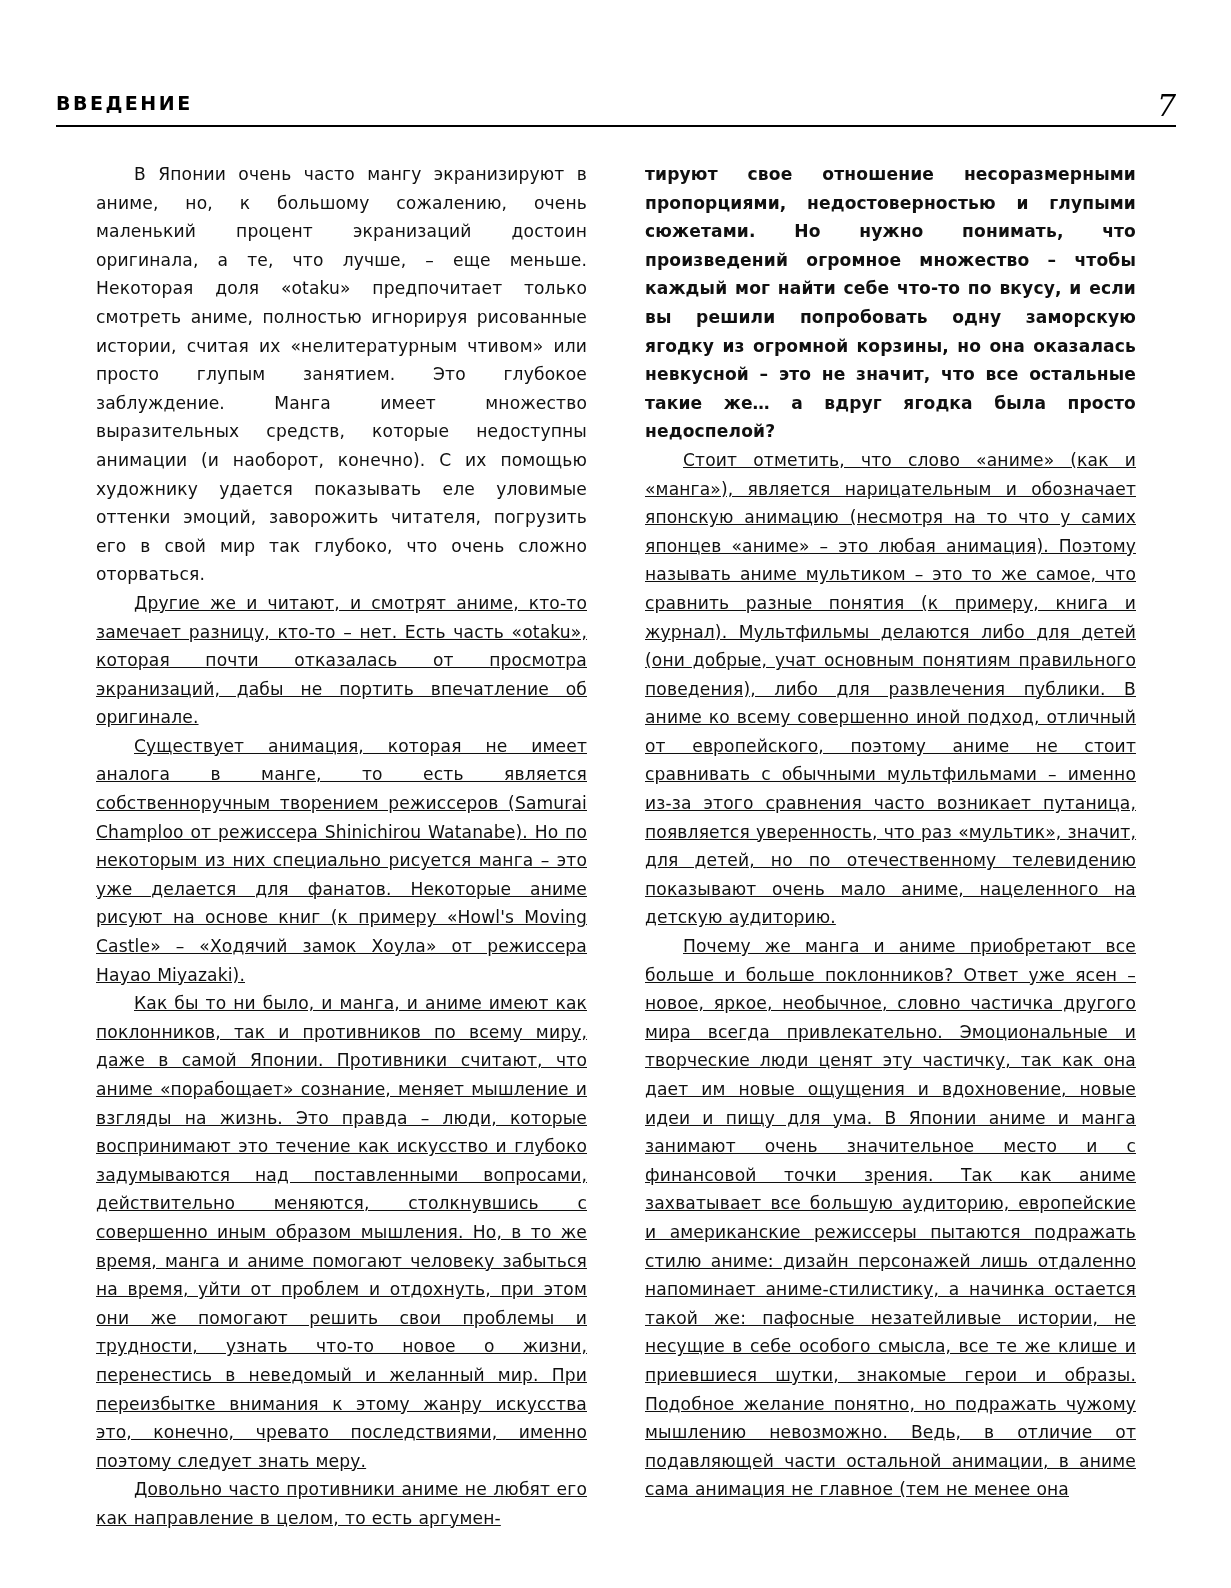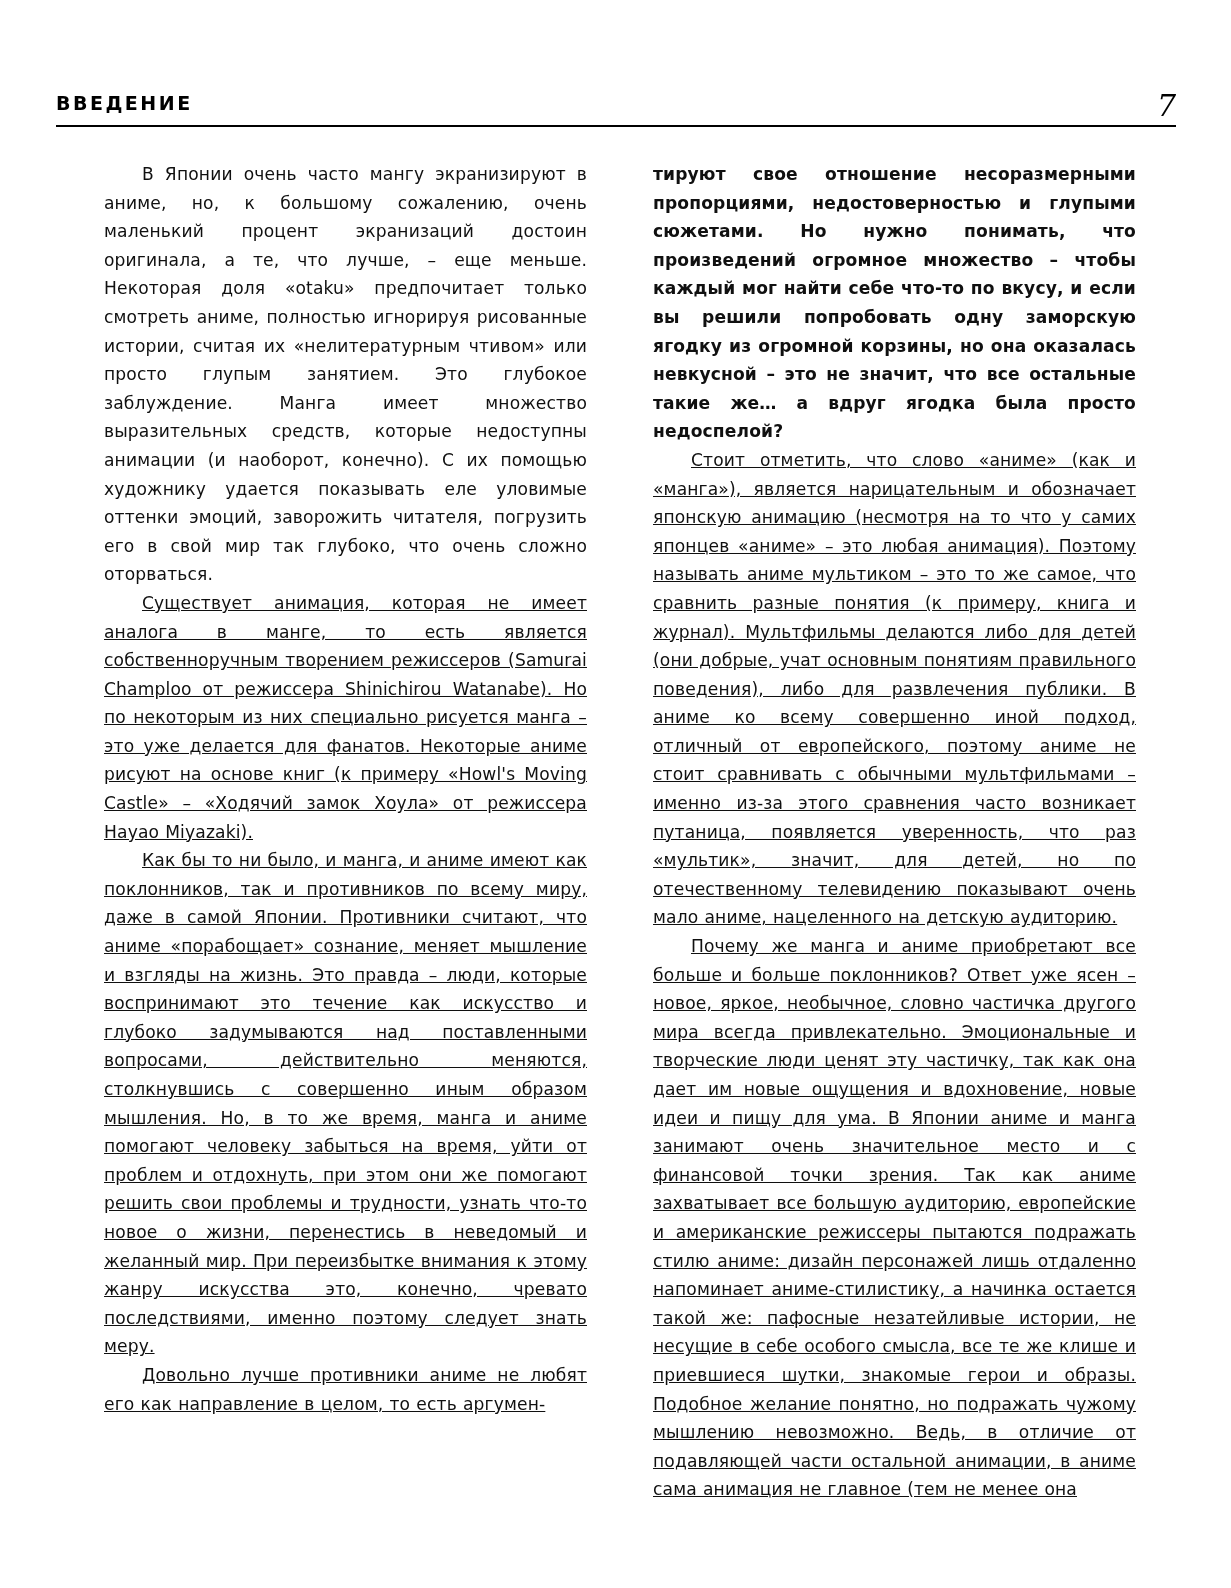--- a/index.html
+++ b/index.html
@@ -54,21 +54,20 @@
   .columns {
     position: absolute;
     left: 96px;
     top: 160px;
     width: 1040px;
     display: flex;
     gap: 58px;
   }
   .col {
     width: 491px;
-    margin-left: 8px;
   }
   .col p {
     margin: 0;
     font-family: "DejaVu Sans", sans-serif;
     font-size: 17.1px;
     line-height: 28.6px;
     color: #101010;
     text-align: justify;
     text-indent: 38px;
     letter-spacing: 0.15px;
@@ -93,23 +92,24 @@
   <div class="header">
     <div class="header-title">ВВЕДЕНИЕ</div>
     <div class="header-rule"></div>
     <div class="page-number">7</div>
   </div>
 
   <div class="columns">
 
     <div class="col">
       <p>В Японии очень часто мангу экранизируют в аниме, но, к большому сожалению, очень маленький процент экранизаций достоин оригинала, а те, что лучше, – еще меньше. Некоторая доля «otaku» предпочитает только смотреть аниме, полностью игнорируя рисованные истории, считая их «нелитературным чтивом» или просто глупым занятием. Это глубокое заблуждение. Манга имеет множество выразительных средств, которые недоступны анимации (и наоборот, конечно). С их помощью художнику удается показывать еле уловимые оттенки эмоций, заворожить читателя, погрузить его в свой мир так глубоко, что очень сложно оторваться.</p>
+      <p>Другие же и читают, и смотрят аниме, кто-то замечает разницу, кто-то – нет. Есть часть «otaku», которая почти отказалась от просмотра экранизаций, дабы не портить впечатление об оригинале.</p>
       <p>Существует анимация, которая не имеет аналога в манге, то есть является собственноручным творением режиссеров (Samurai Champloo от режиссера Shinichirou Watanabe). Но по некоторым из них специально рисуется манга – это уже делается для фанатов. Некоторые аниме рисуют на основе книг (к примеру «Howl's Moving Castle» – «Ходячий замок Хоула» от режиссера Hayao Miyazaki).</p>
       <p>Как бы то ни было, и манга, и аниме имеют как поклонников, так и противников по всему миру, даже в самой Японии. Противники считают, что аниме «порабощает» сознание, меняет мышление и взгляды на жизнь. Это правда – люди, которые воспринимают это течение как искусство и глубоко задумываются над поставленными вопросами, действительно меняются, столкнувшись с совершенно иным образом мышления. Но, в то же время, манга и аниме помогают человеку забыться на время, уйти от проблем и отдохнуть, при этом они же помогают решить свои проблемы и трудности, узнать что-то новое о жизни, перенестись в неведомый и желанный мир. При переизбытке внимания к этому жанру искусства это, конечно, чревато последствиями, именно поэтому следует знать меру.</p>
-      <p>Довольно лучше противники аниме не любят его как направление в целом, то есть аргумен-</p>
+      <p>Довольно часто противники аниме не любят его как направление в целом, то есть аргумен-</p>
     </div>
 
     <div class="col">
       <p class="cont">тируют свое отношение несоразмерными пропорциями, недостоверностью и глупыми сюжетами. Но нужно понимать, что произведений огромное множество – чтобы каждый мог найти себе что-то по вкусу, и если вы решили попробовать одну заморскую ягодку из огромной корзины, но она оказалась невкусной – это не значит, что все остальные такие же… а вдруг ягодка была просто недоспелой?</p>
       <p>Стоит отметить, что слово «аниме» (как и «манга»), является нарицательным и обозначает японскую анимацию (несмотря на то что у самих японцев «аниме» – это любая анимация). Поэтому называть аниме мультиком – это то же самое, что сравнить разные понятия (к примеру, книга и журнал). Мультфильмы делаются либо для детей (они добрые, учат основным понятиям правильного поведения), либо для развлечения публики. В аниме ко всему совершенно иной подход, отличный от европейского, поэтому аниме не стоит сравнивать с обычными мультфильмами – именно из-за этого сравнения часто возникает путаница, появляется уверенность, что раз «мультик», значит, для детей, но по отечественному телевидению показывают очень мало аниме, нацеленного на детскую аудиторию.</p>
       <p>Почему же манга и аниме приобретают все больше и больше поклонников? Ответ уже ясен – новое, яркое, необычное, словно частичка другого мира всегда привлекательно. Эмоциональные и творческие люди ценят эту частичку, так как она дает им новые ощущения и вдохновение, новые идеи и пищу для ума. В Японии аниме и манга занимают очень значительное место и с финансовой точки зрения. Так как аниме захватывает все большую аудиторию, европейские и американские режиссеры пытаются подражать стилю аниме: дизайн персонажей лишь отдаленно напоминает аниме-стилистику, а начинка остается такой же: пафосные незатейливые истории, не несущие в себе особого смысла, все те же клише и приевшиеся шутки, знакомые герои и образы. Подобное желание понятно, но подражать чужому мышлению невозможно. Ведь, в отличие от подавляющей части остальной анимации, в аниме сама анимация не главное (тем не менее она</p>
     </div>
 
   </div>
 

